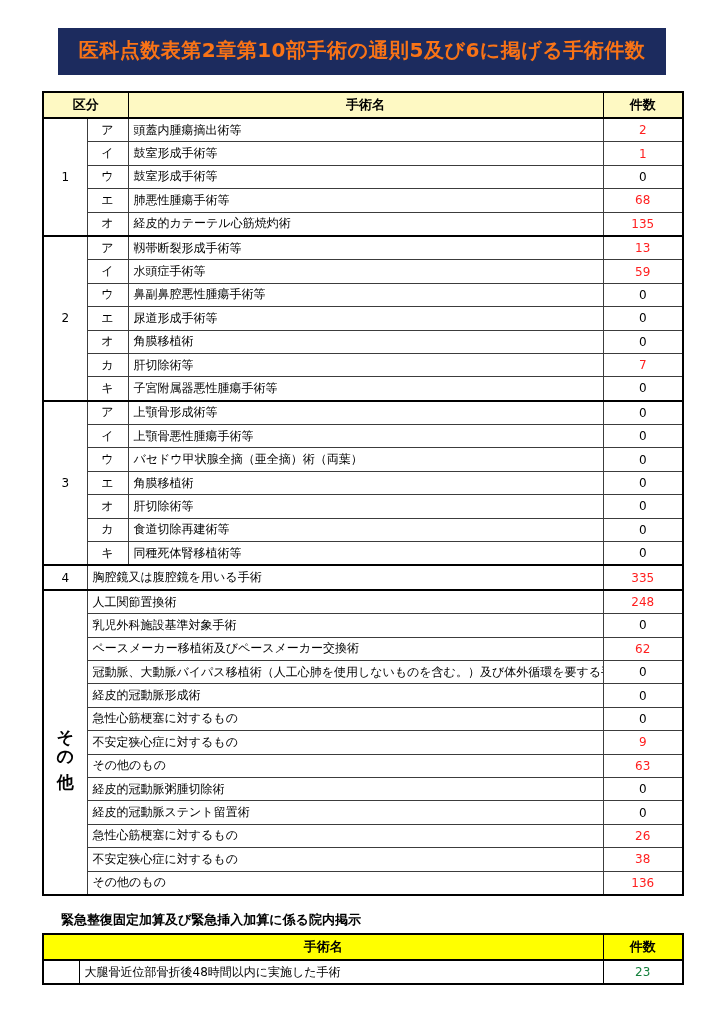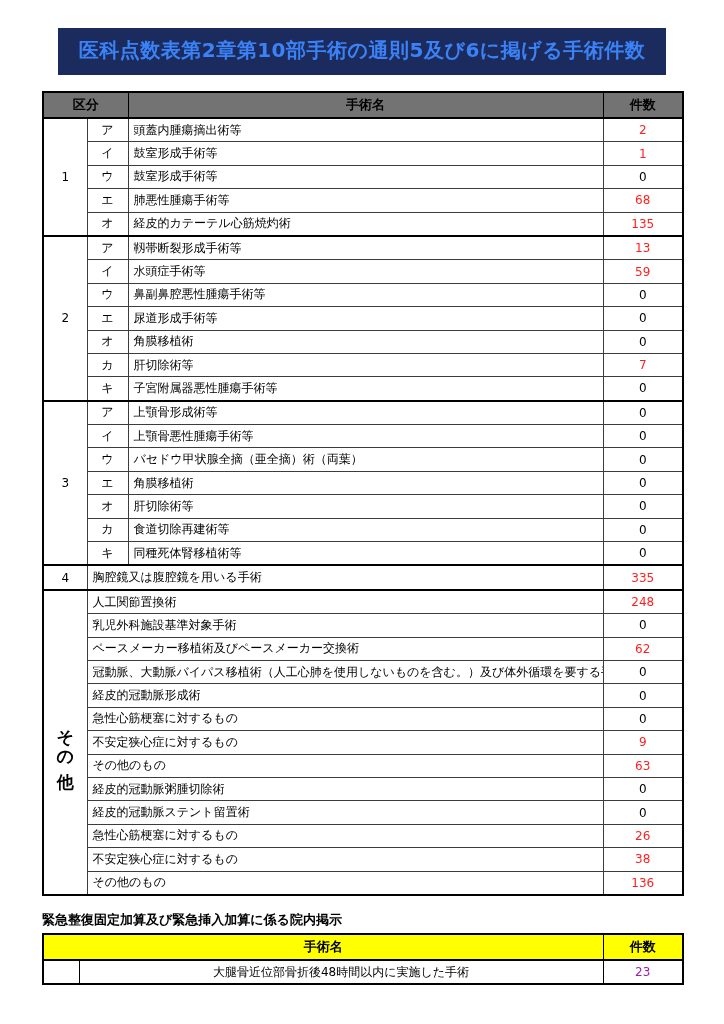--- a/index.html
+++ b/index.html
@@ -4,42 +4,42 @@
 <style>
   html,body{margin:0;padding:0;}
   body{
     width:724px;height:1024px;background:#ffffff;
     font-family:"DejaVu Sans","Liberation Sans",sans-serif;
     color:#000;
   }
   .banner{
     margin:28px 58px 0 58px;
     background:#1c2b5e;
-    color:#3b82f6;
+    color:#f97316;
     text-align:center;
     padding:8px 4px 10px 4px;
   }
   .banner .t1,.banner .t2{
     font-size:20px;font-weight:bold;line-height:1.45;letter-spacing:0.5px;
   }
   table{border-collapse:collapse;table-layout:fixed;}
   .main-table{
     margin:16px 40px 0 42px;width:642px;
     border:2px solid #000;
   }
   .main-table th,.main-table td{
     border:1px solid #3c3c3c;
     font-size:12px;
     padding:1px 5px;
     height:20.4px;
     overflow:hidden;
     white-space:nowrap;
   }
   .main-table thead th{
-    background:#737373;
+    background:#fef9c3;
     border:1px solid #000;
     border-bottom:2px solid #000;
     font-size:13px;font-weight:bold;text-align:center;height:22px;
   }
   tr.gstart>td{border-top:2px solid #000;}
   .gnum{
     text-align:center;font-size:20px;font-weight:400;
     border-right:1px solid #000;background:#fff;
   }
   .vlabel{
@@ -48,32 +48,32 @@
     display:inline-block;
   }
   .letter{text-align:center;}
   .name{text-align:left;}
   .indent{padding-left:16px;margin-left:23px;}
   .count{
     text-align:center;font-size:13px;font-weight:500;
     border-left:2px solid #000;
   }
   .c-red{color:#ff2020;}
-  .c-orange{color:#a21caf;}
+  .c-orange{color:#15803d;}
   .caption{
-    margin:15px 40px 0 42px;
+    margin:15px 40px 0 61px;
     font-size:13px;font-weight:bold;
   }
   .notice-table{
     margin:4px 40px 0 42px;width:642px;
     border:2px solid #000;
   }
   .notice-table th,.notice-table td{
     border:1px solid #000;
-    font-size:12px;padding:1px 5px;height:20.4px;white-space:nowrap;overflow:hidden;text-align:center;
+    font-size:12px;padding:1px 5px;height:20.4px;white-space:nowrap;overflow:hidden;
   }
   .notice-table thead th{
     background:#ffff00;font-size:13px;font-weight:bold;text-align:center;height:22px;
     border-bottom:2px solid #000;
   }
 </style>
 </head>
 <body>
 
 <div class="banner">

